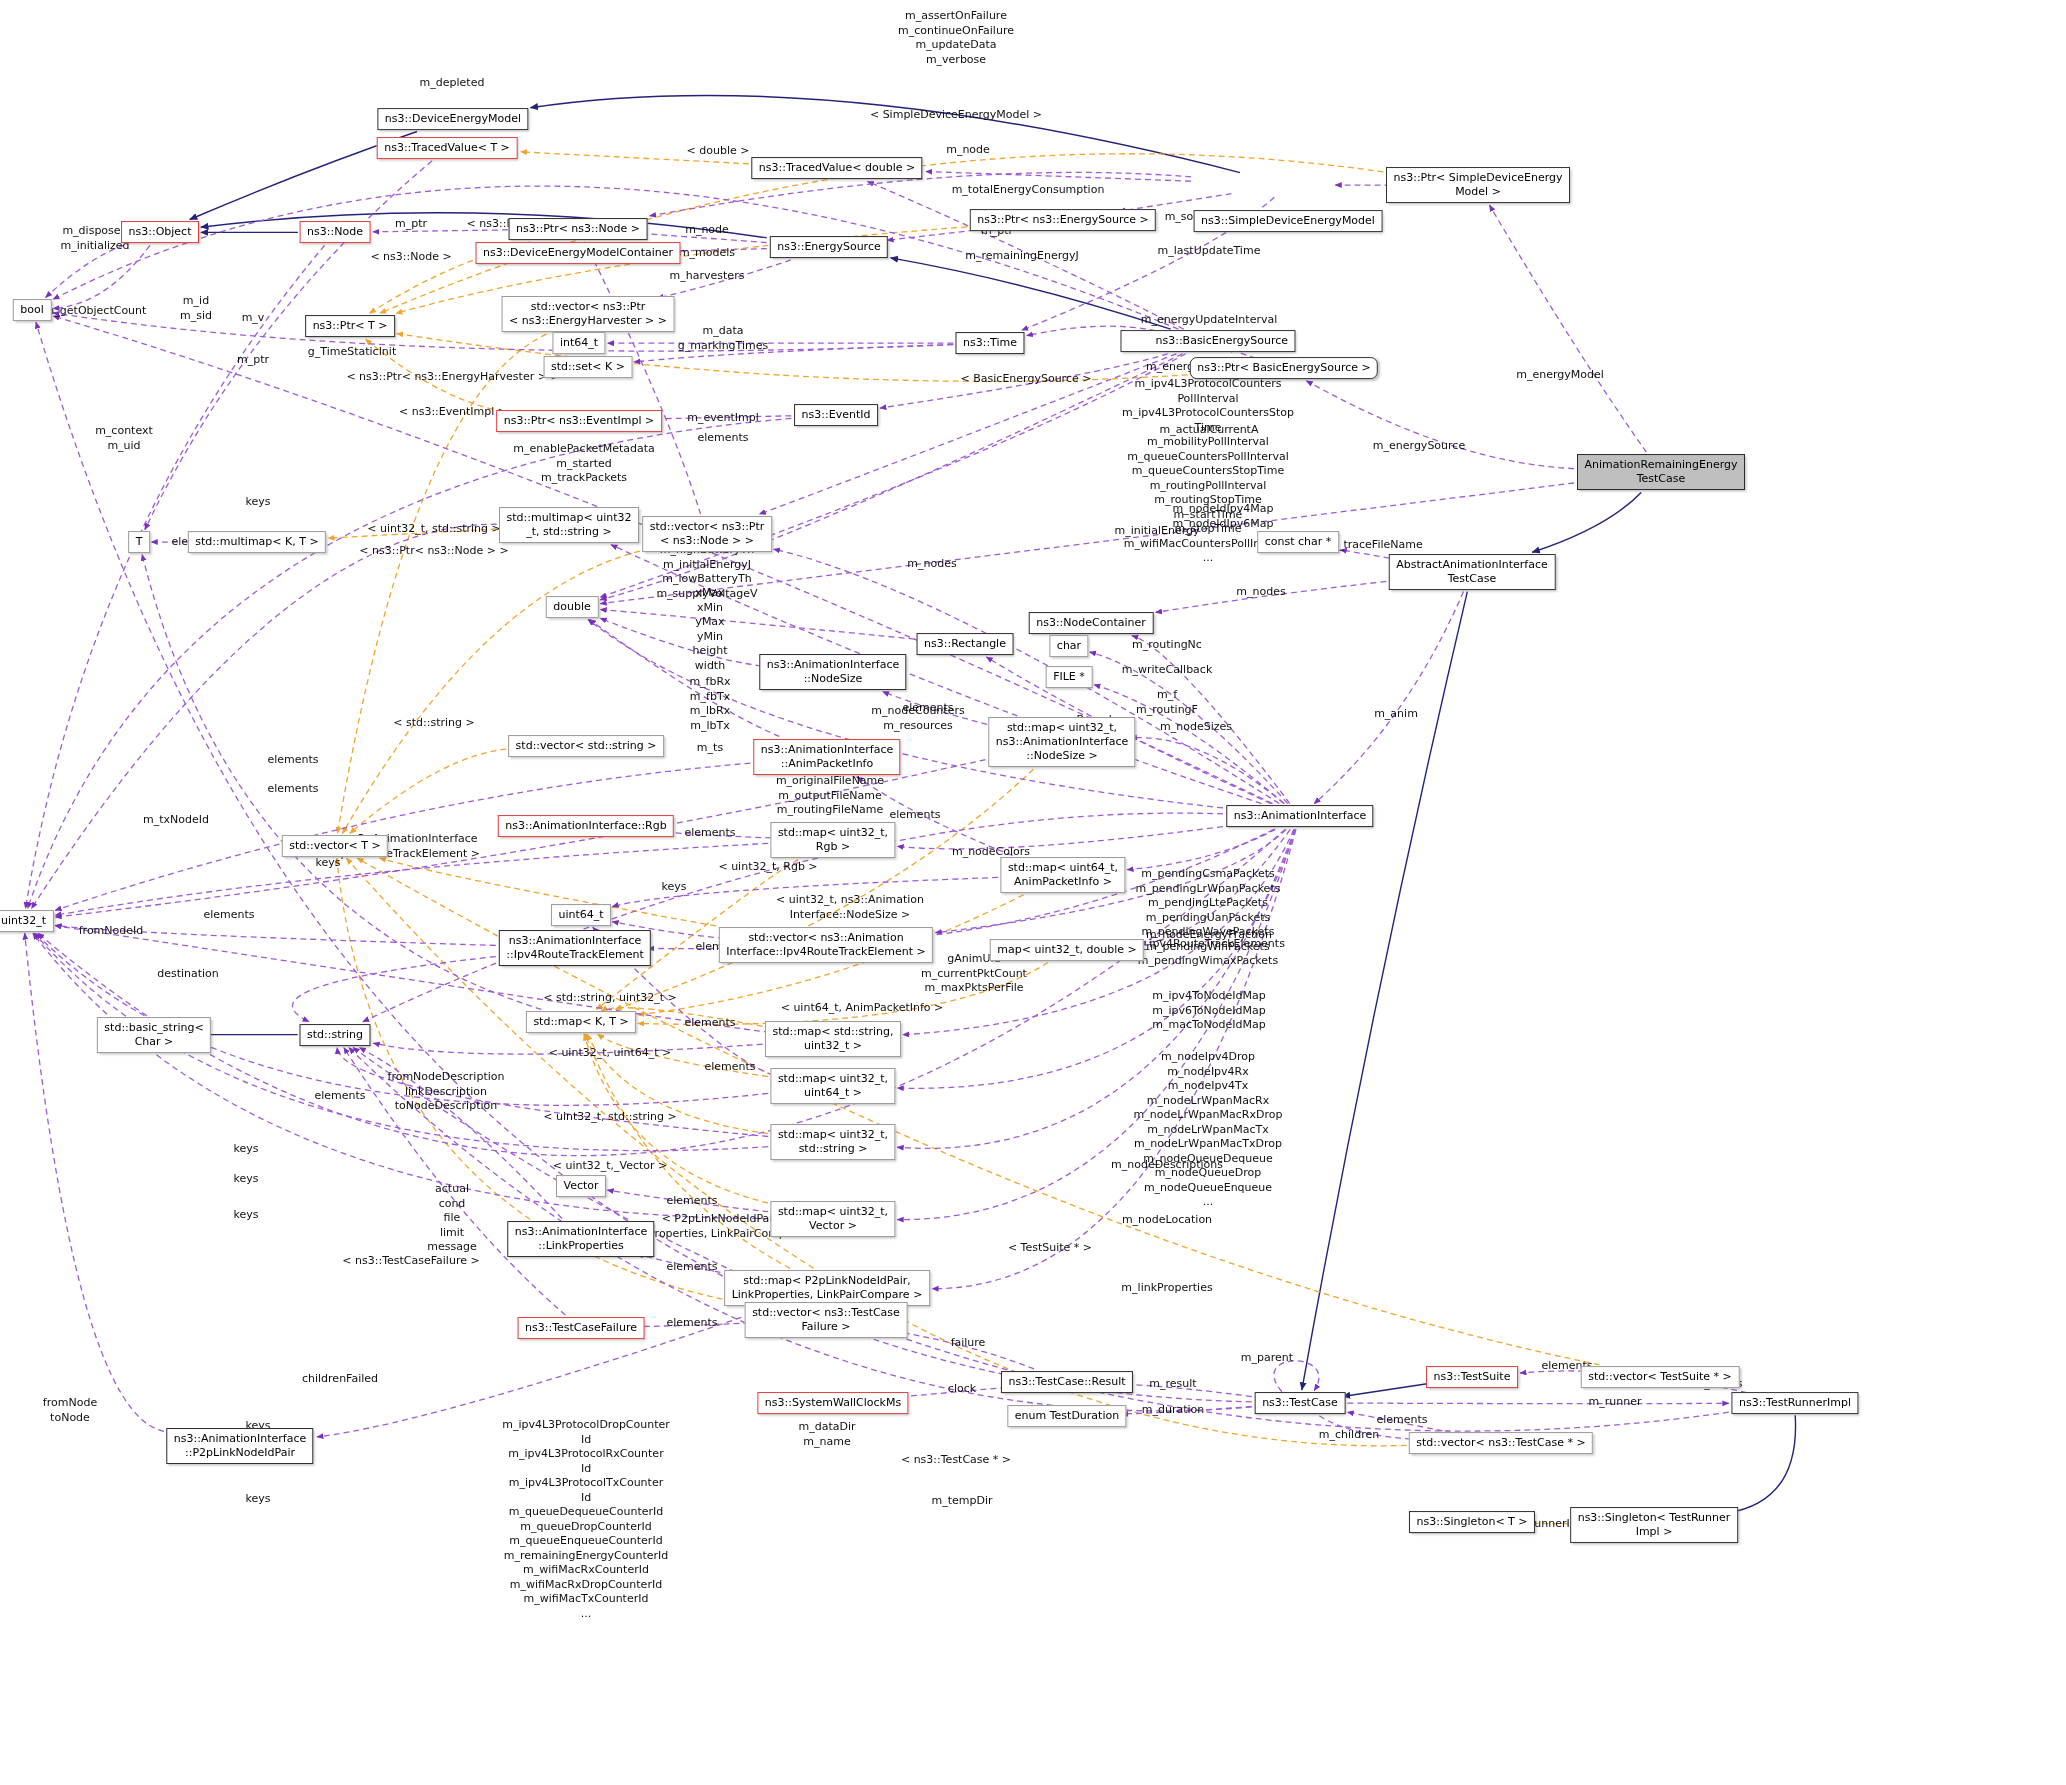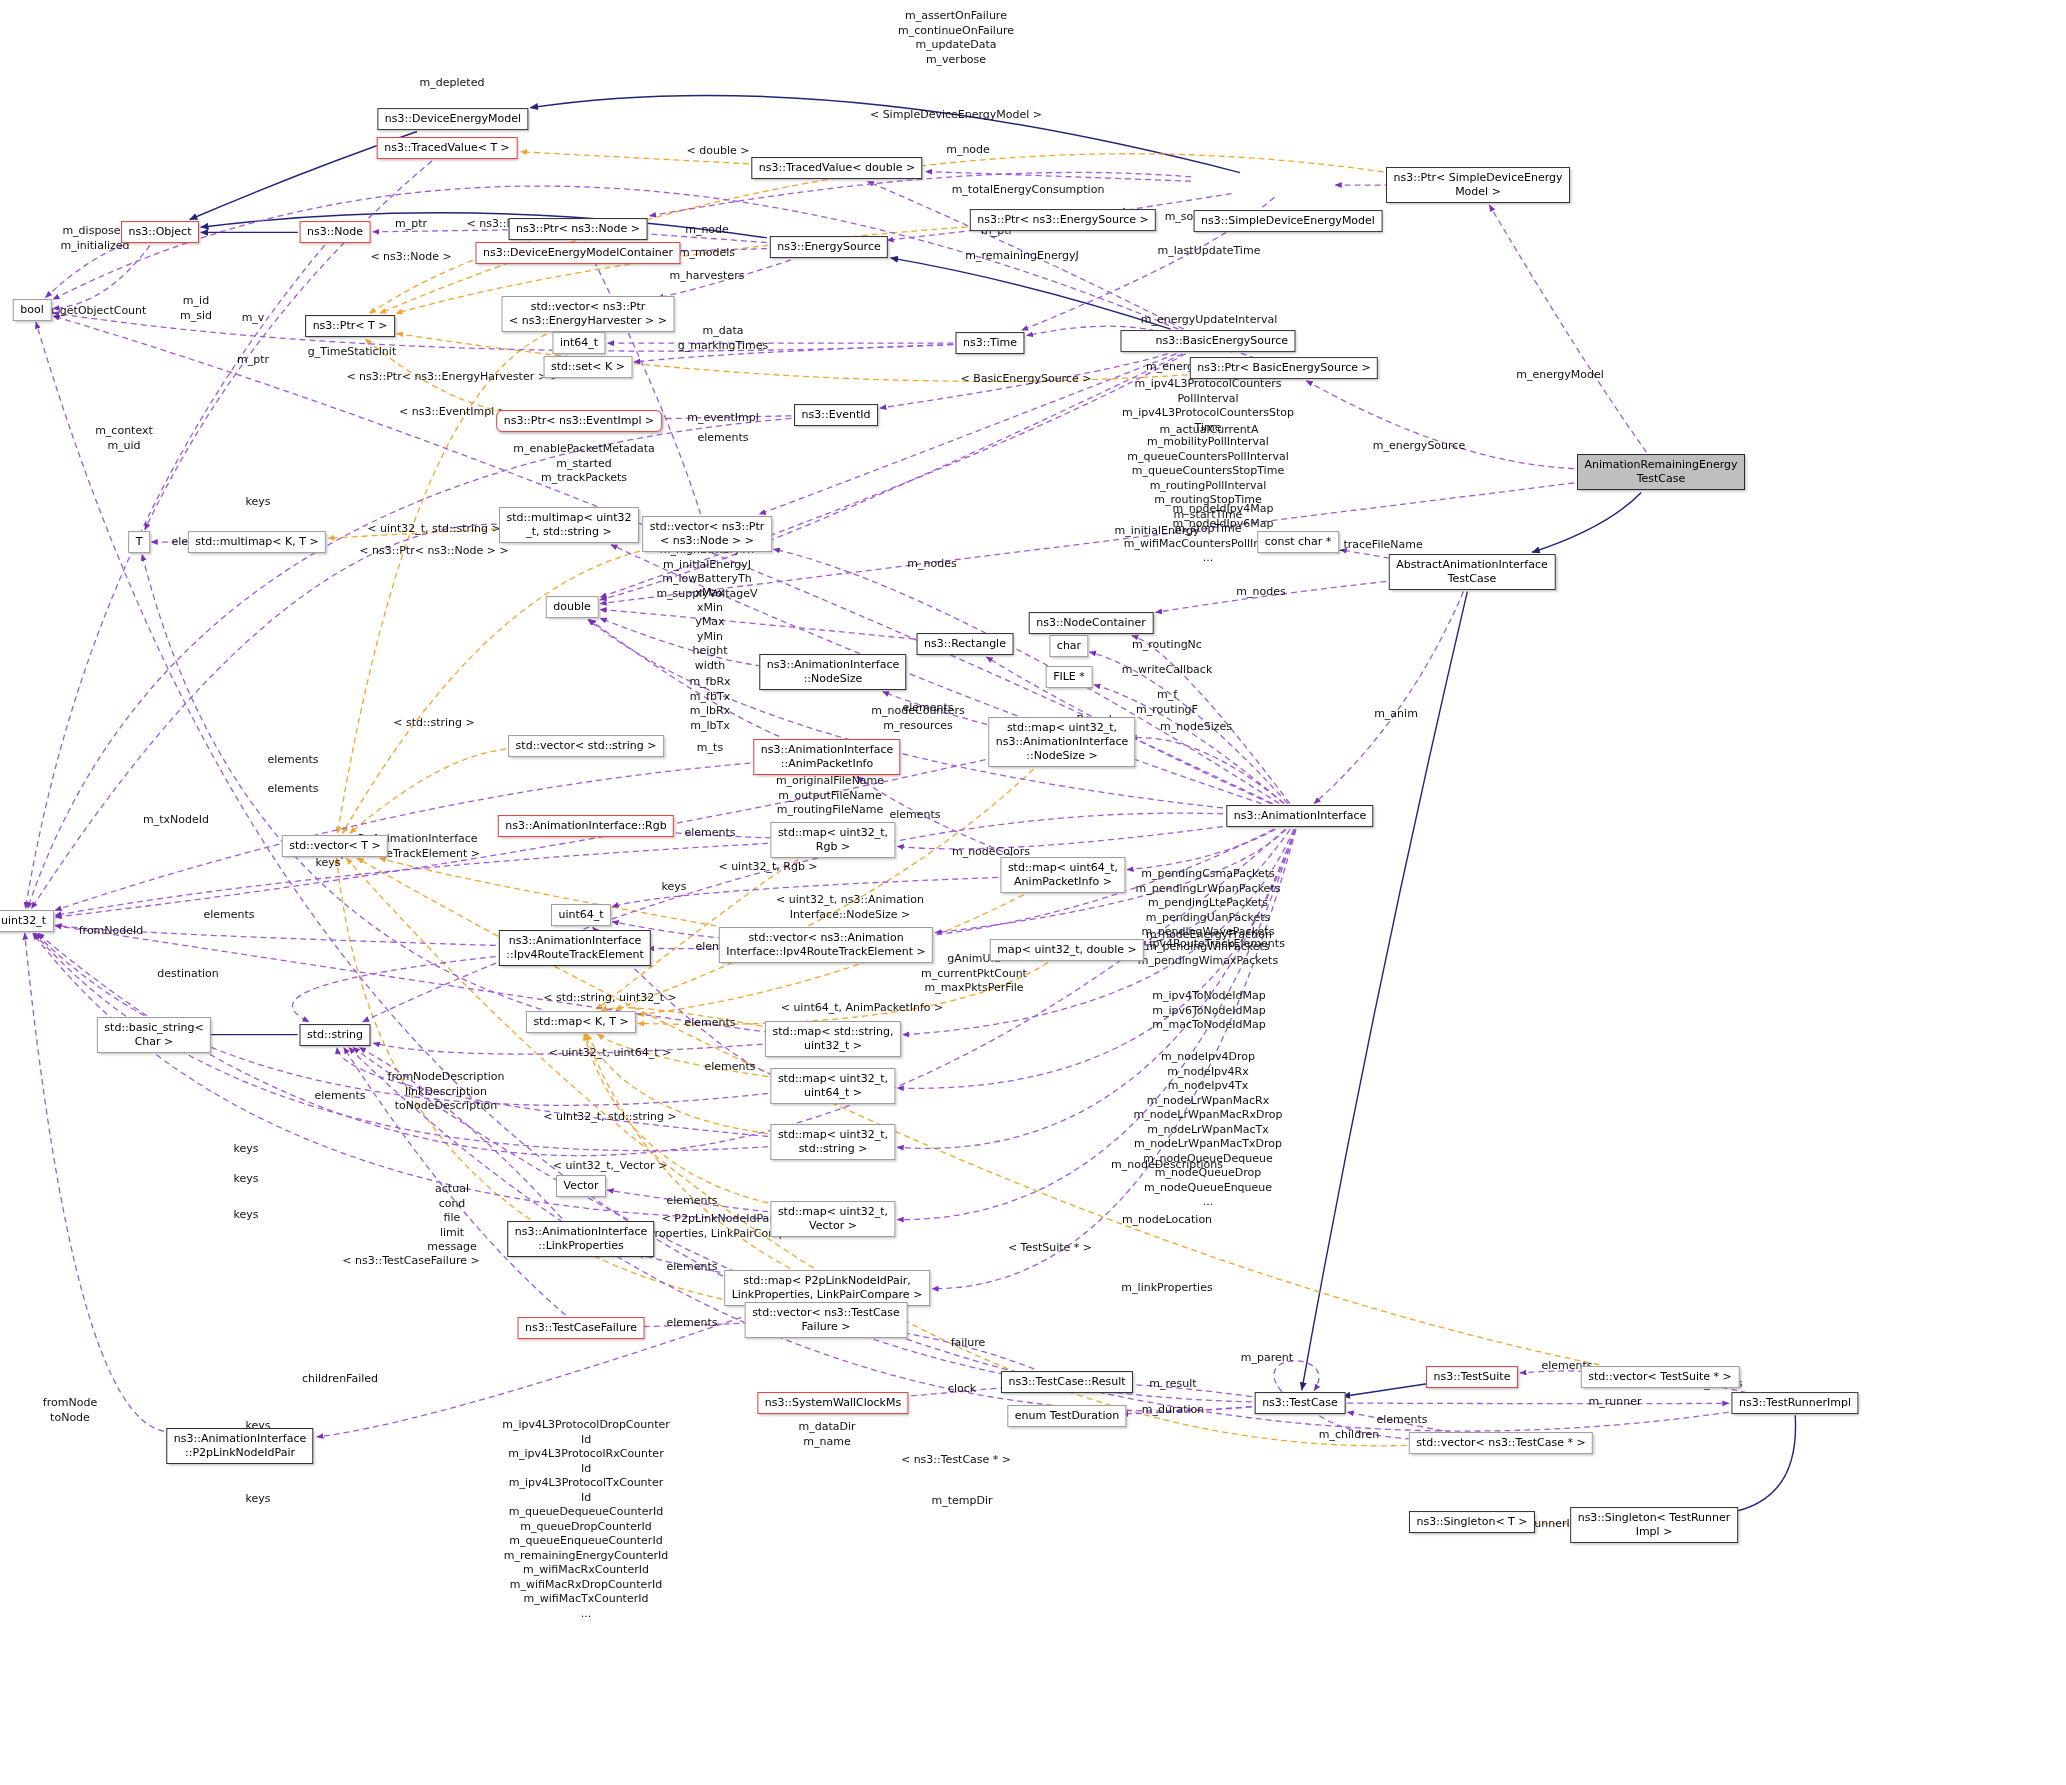--- a/index.html
+++ b/index.html
@@ -174,29 +174,29 @@
     <div class="node red" style="left: 160px; top: 232px;">ns3::Object</div>
     <div class="node red" style="left: 335px; top: 232px;">ns3::Node</div>
     <div class="node solid" style="left: 578px; top: 229px;">ns3::Ptr&lt; ns3::Node &gt;</div>
     <div class="node red" style="left: 578px; top: 253px;">ns3::DeviceEnergyModelContainer</div>
     <div class="node solid" style="left: 829px; top: 247px;">ns3::EnergySource</div>
     <div class="node plain" style="left: 1063px; top: 220px;">ns3::Ptr&lt; ns3::EnergySource &gt;</div>
     <div class="node plain" style="left: 1288px; top: 185px; margin-top: 36px;">ns3::SimpleDeviceEnergyModel</div>
     <div class="node plain" style="left: 1478px; top: 185px;">ns3::Ptr&lt; SimpleDeviceEnergy
 Model &gt;</div>
     <div class="node plain" style="left: 1208px; top: 341px; padding-left: 34px;">ns3::BasicEnergySource</div>
-    <div class="node plain" style="left: 1284px; top: 368px;">ns3::Ptr&lt; BasicEnergySource &gt;</div>
+    <div class="node plain" style="left: 1284px; top: 368px; border-radius: 7px;">ns3::Ptr&lt; BasicEnergySource &gt;</div>
     <div class="node gray" style="left: 32px; top: 310px;">bool</div>
     <div class="node solid" style="left: 350px; top: 326px;">ns3::Ptr&lt; T &gt;</div>
     <div class="node gray" style="left: 588px; top: 314px;">std::vector&lt; ns3::Ptr
 &lt; ns3::EnergyHarvester &gt; &gt;</div>
     <div class="node gray" style="left: 579px; top: 343px;">int64_t</div>
     <div class="node solid" style="left: 990px; top: 343px;">ns3::Time</div>
     <div class="node gray" style="left: 588px; top: 367px;">std::set&lt; K &gt;</div>
-    <div class="node red" style="left: 579px; top: 421px; border-radius: 6px;">ns3::Ptr&lt; ns3::EventImpl &gt;</div>
+    <div class="node red" style="left: 579px; top: 421px;">ns3::Ptr&lt; ns3::EventImpl &gt;</div>
     <div class="node solid" style="left: 836px; top: 415px;">ns3::EventId</div>
     <div class="node gray" style="left: 569px; top: 525px;">std::multimap&lt; uint32
 _t, std::string &gt;</div>
     <div class="node gray" style="left: 707px; top: 534px;">std::vector&lt; ns3::Ptr
 &lt; ns3::Node &gt; &gt;</div>
     <div class="node gray" style="left: 139px; top: 542px;">T</div>
     <div class="node gray" style="left: 257px; top: 542px;">std::multimap&lt; K, T &gt;</div>
     <div class="node gray" style="left: 1298px; top: 542px;">const char *</div>
     <div class="node plain" style="left: 1472px; top: 572px;">AbstractAnimationInterface
 TestCase</div>

